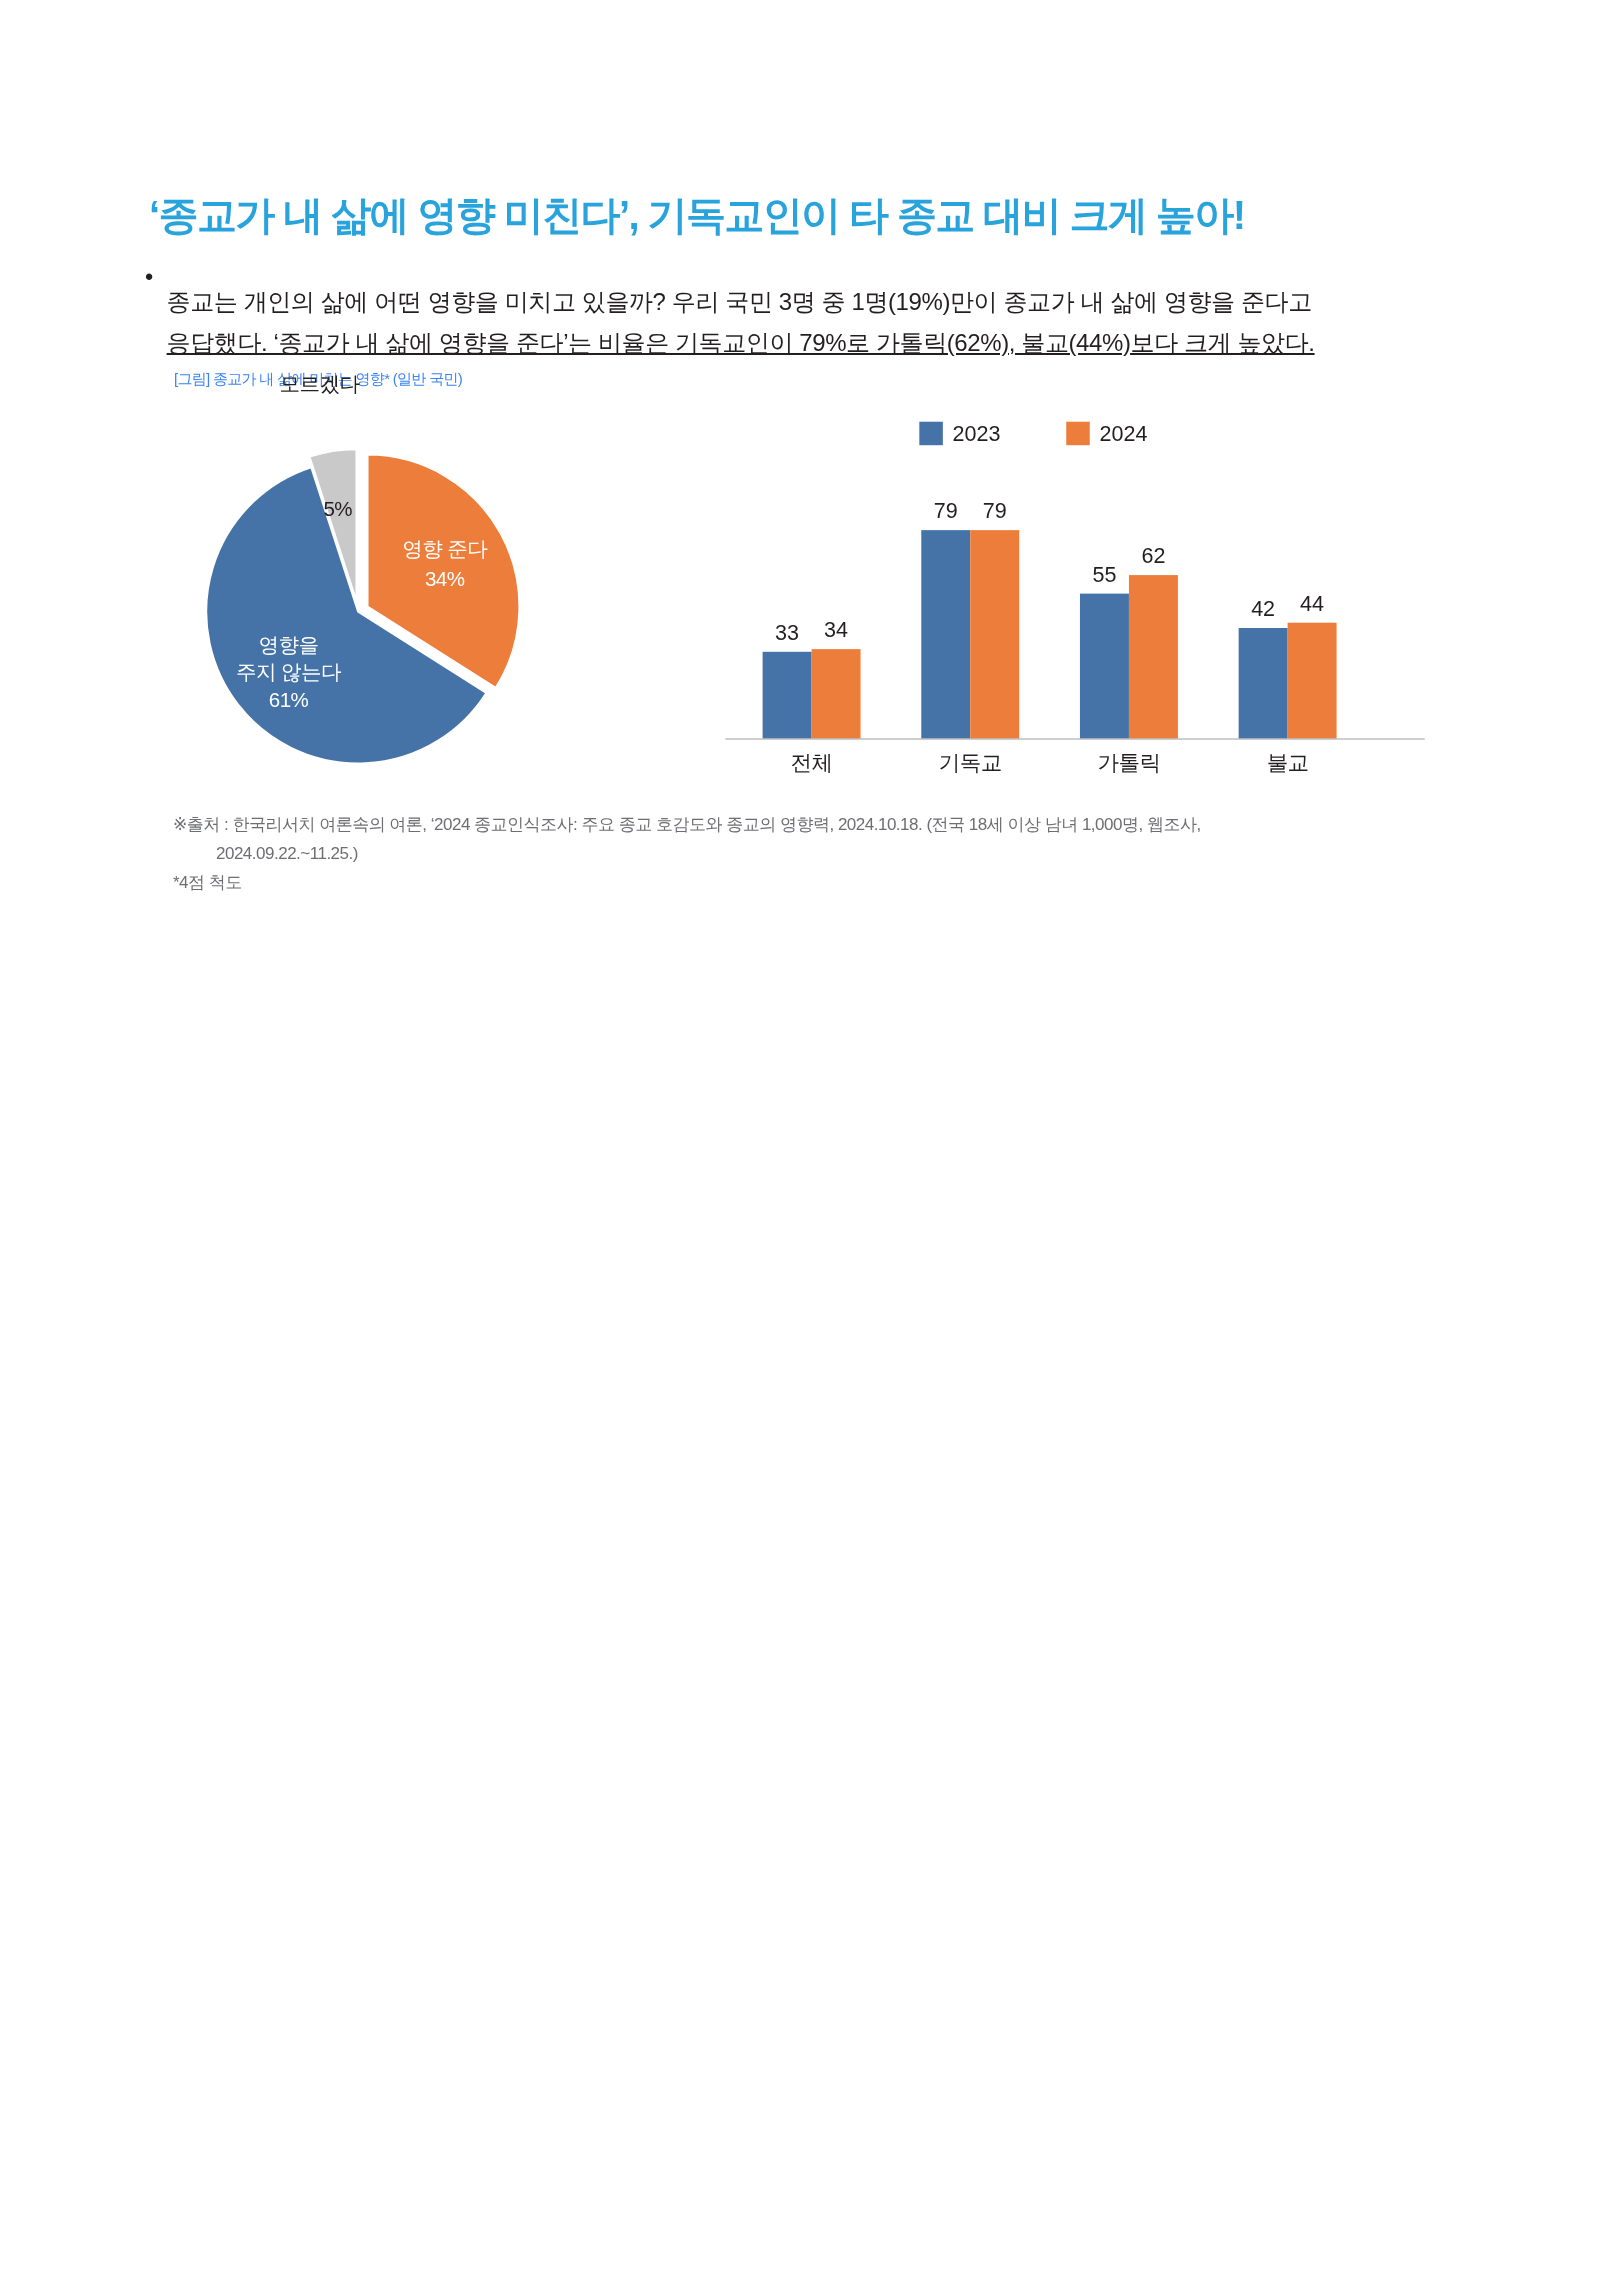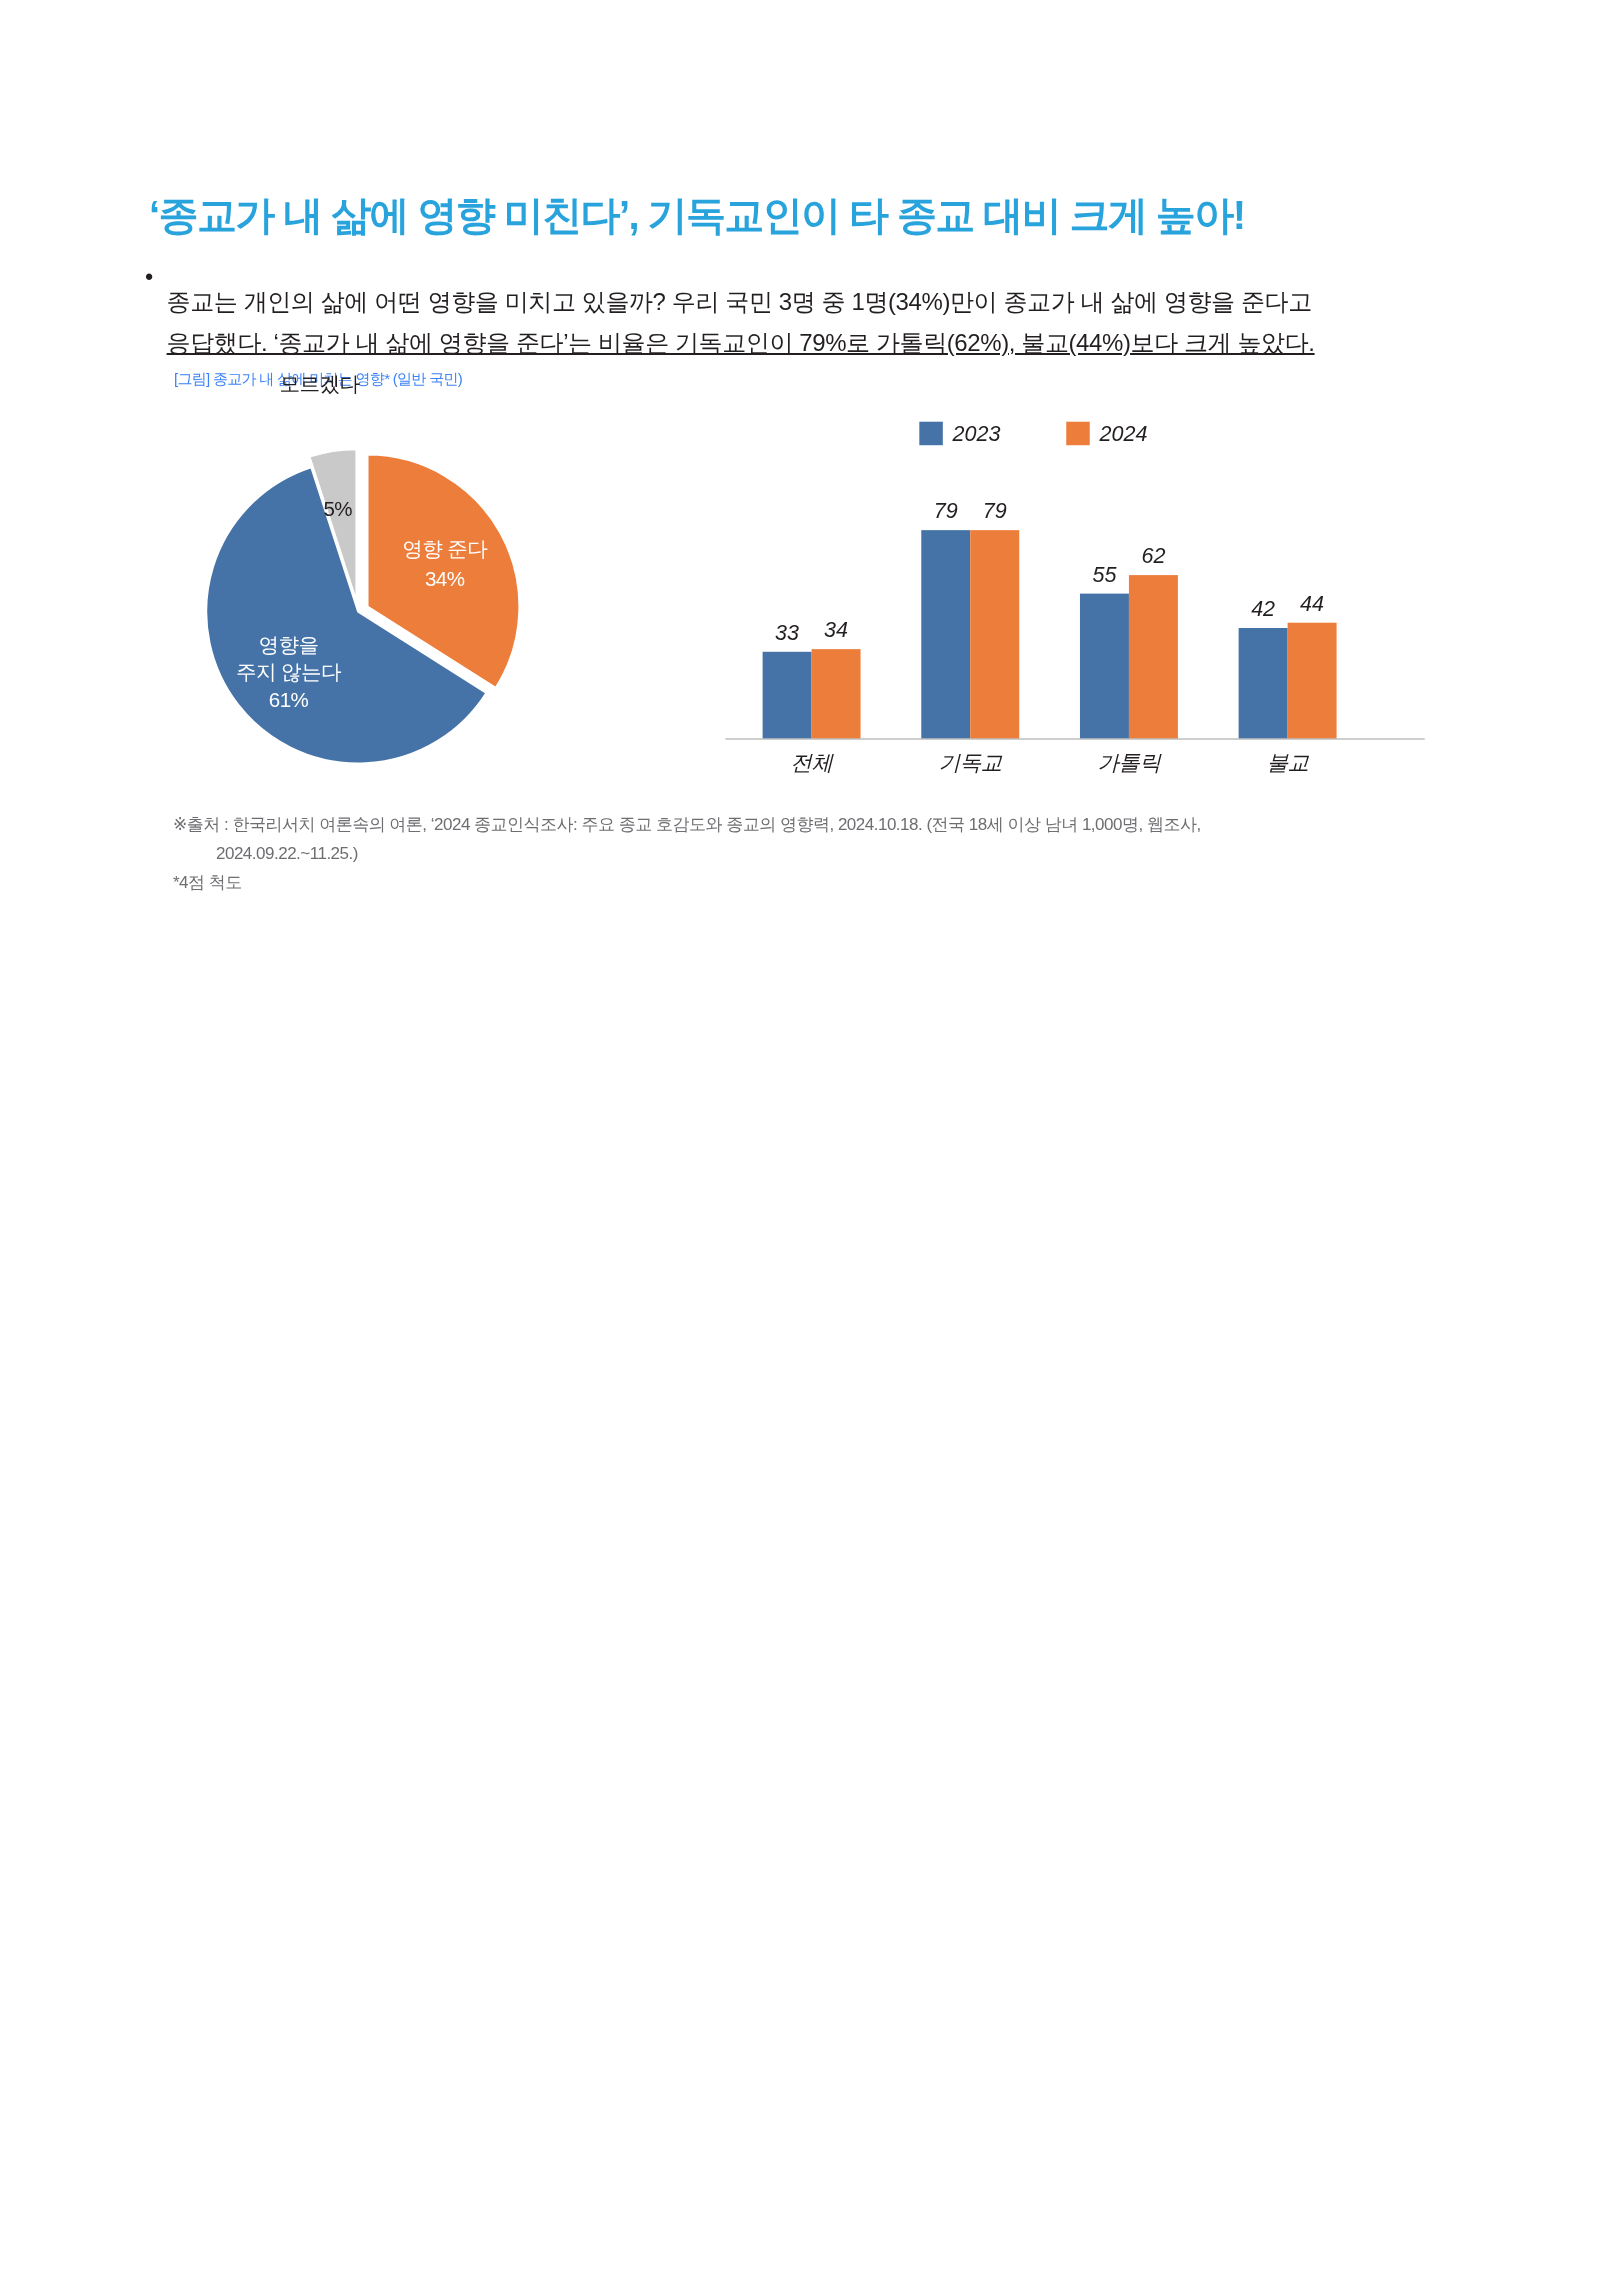--- a/index.html
+++ b/index.html
@@ -80,21 +80,20 @@
     top: 404px;
     width: 412px;
     height: 382px;
   }
   #bar-wrap {
     position: absolute;
     left: 725px;
     top: 408px;
     width: 706px;
     height: 382px;
-    font-style: italic;
   }
   svg { display: block; overflow: visible; }
 
   .pie-label {
     font-family: "Liberation Sans", "DejaVu Sans", sans-serif;
     font-size: 21px;
     letter-spacing: -0.6px;
   }
   .pie-label-in  { fill: #ffffff; }
   .pie-label-out { fill: #231f20; }
@@ -142,21 +141,21 @@
 </head>
 <body>
 
 <div id="page">
 
   <h1 id="headline">‘종교가 내 삶에 영향 미친다’, 기독교인이 타 종교 대비 크게 높아!</h1>
 
   <div id="bullet-block">
     <span id="bullet-dot">•</span>
     <p id="bullet-text">
-      <span>종교는 개인의 삶에 어떤 영향을 미치고 있을까? 우리 국민 3명 중 1명(34%)만이 종교가 내 삶에 영향을 준다고</span>
+      <span>종교는 개인의 삶에 어떤 영향을 미치고 있을까? 우리 국민 3명 중 1명(19%)만이 종교가 내 삶에 영향을 준다고</span>
       <span class="l2">응답했다. ‘종교가 내 삶에 영향을 준다’는 비율은 기독교인이 79%로 가톨릭(62%), 불교(44%)보다 크게 높았다.</span>
     </p>
   </div>
 
   <div class="fig-caption" id="caption-pie">[그림] 종교가 내 삶에 미치는 영향* (일반 국민)</div>
 
 
   <div id="pie-wrap">
     <svg id="pie-svg" width="412" height="382" viewBox="0 0 420 390">
       <g id="pie-slices">

